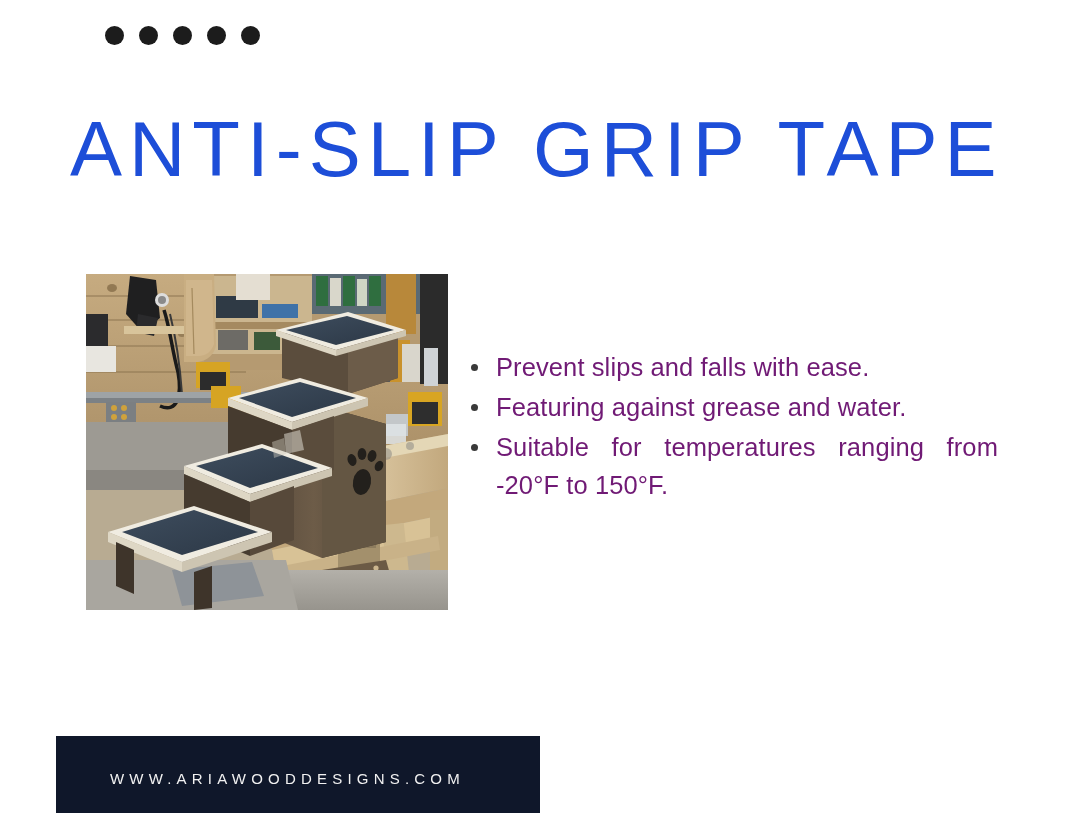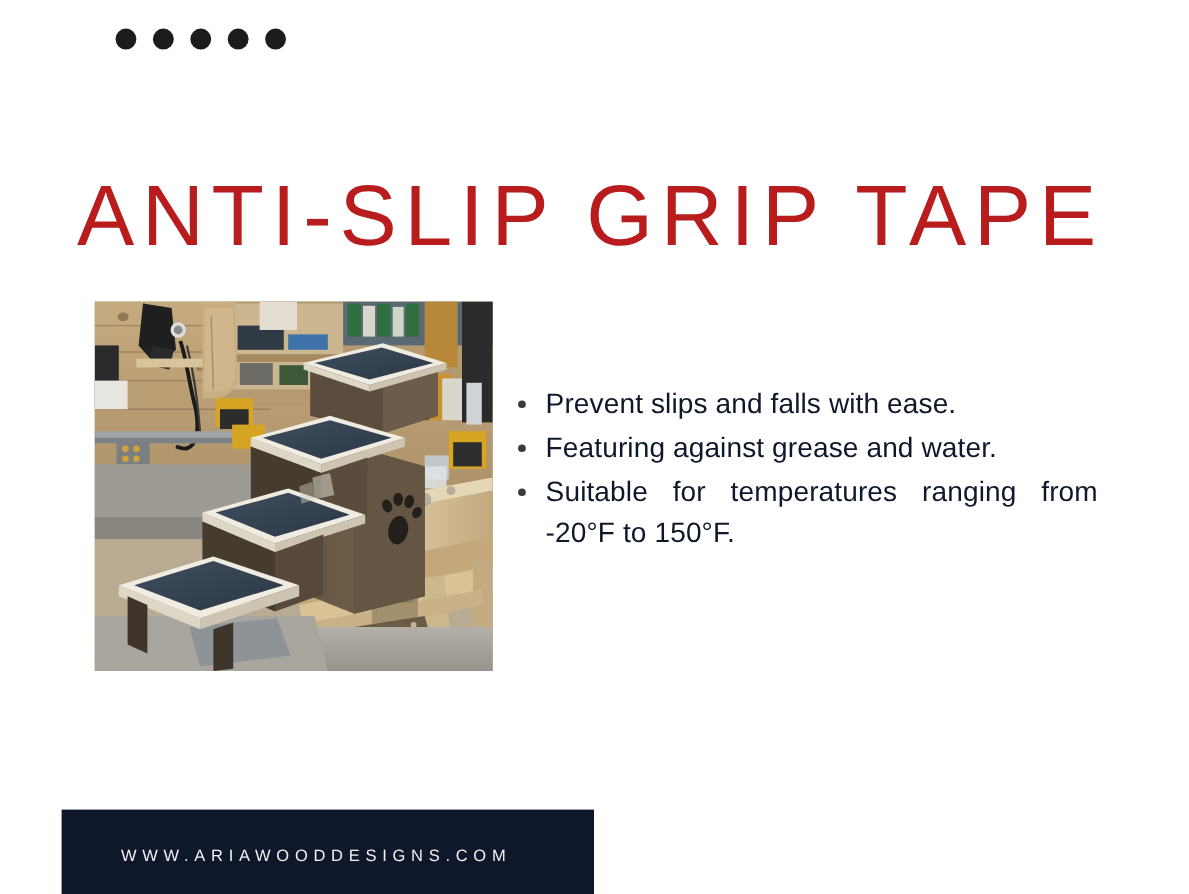--- a/index.html
+++ b/index.html
@@ -40,25 +40,24 @@
   
   .title {
     position: absolute;
     left: 70px;
     top: 110px;
     width: 960px;
     font-family: "Liberation Sans", sans-serif;
     font-size: 78px;
     font-weight: 300;
     letter-spacing: 7px;
-    color: #b91c1c;
+    color: #1d4ed8;
     line-height: 1.0;
     white-space: nowrap;
     text-align: left;
-    margin-top: 47px;
     -webkit-font-smoothing: antialiased;
   }
 
   
   .photo {
     position: absolute;
     left: 86px;
     top: 274px;
     width: 362px;
     height: 336px;
@@ -75,21 +74,21 @@
     width: 532px;
     list-style: none;
   }
   .bullet-item {
     position: relative;
     padding-left: 30px;
     margin-bottom: 2px;
     font-size: 25.5px;
     font-weight: 300;
     line-height: 38px;
-    color: #0f172a;
+    color: #701a75;
     letter-spacing: 0.1px;
   }
   .bullet-item::before {
     content: "";
     position: absolute;
     left: 5px;
     top: 16px;
     width: 7px;
     height: 7px;
     border-radius: 50%;

